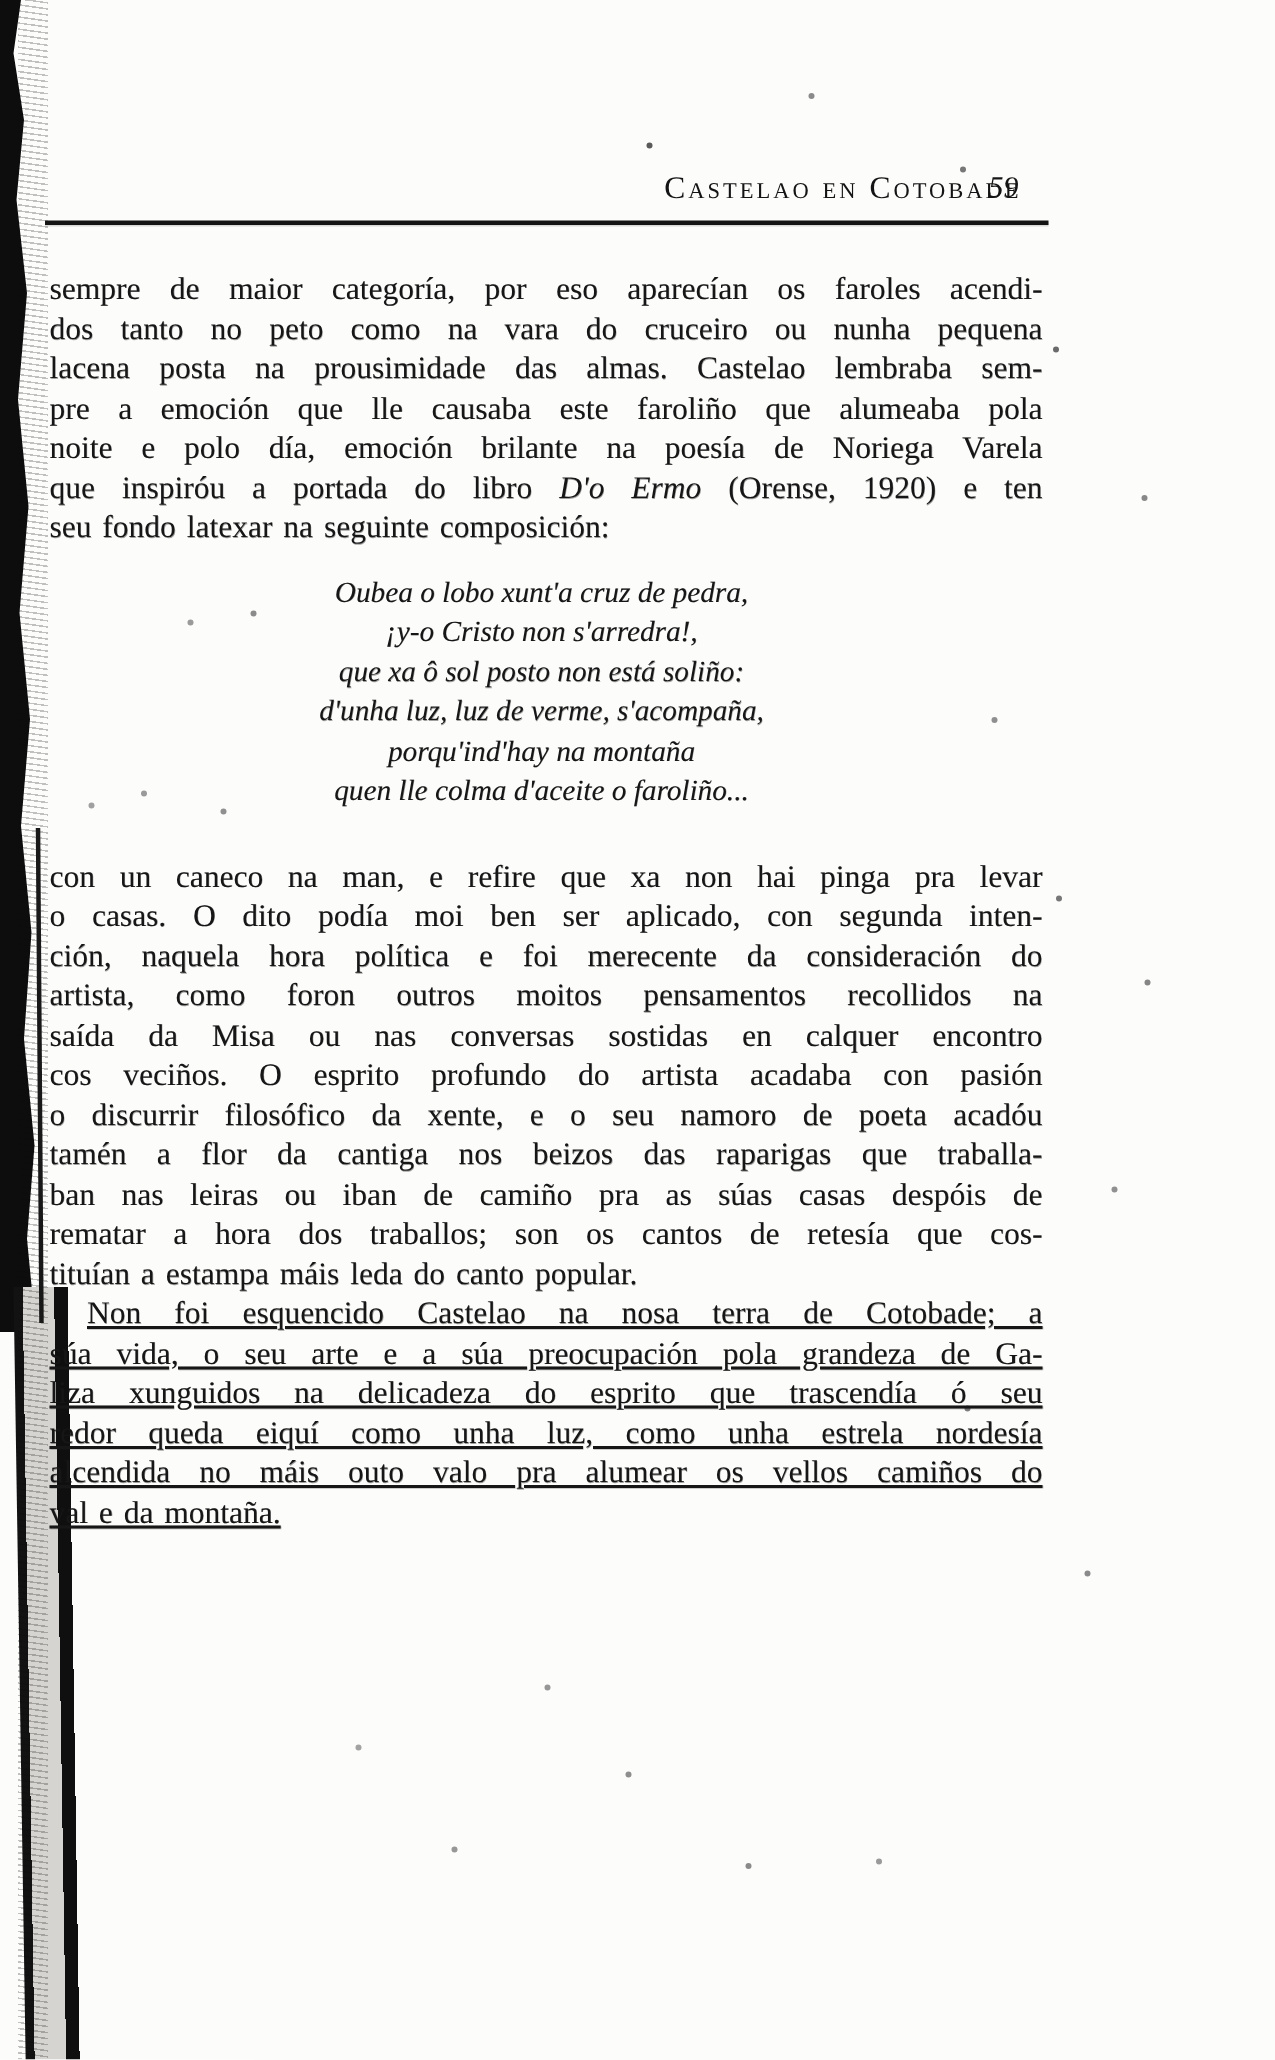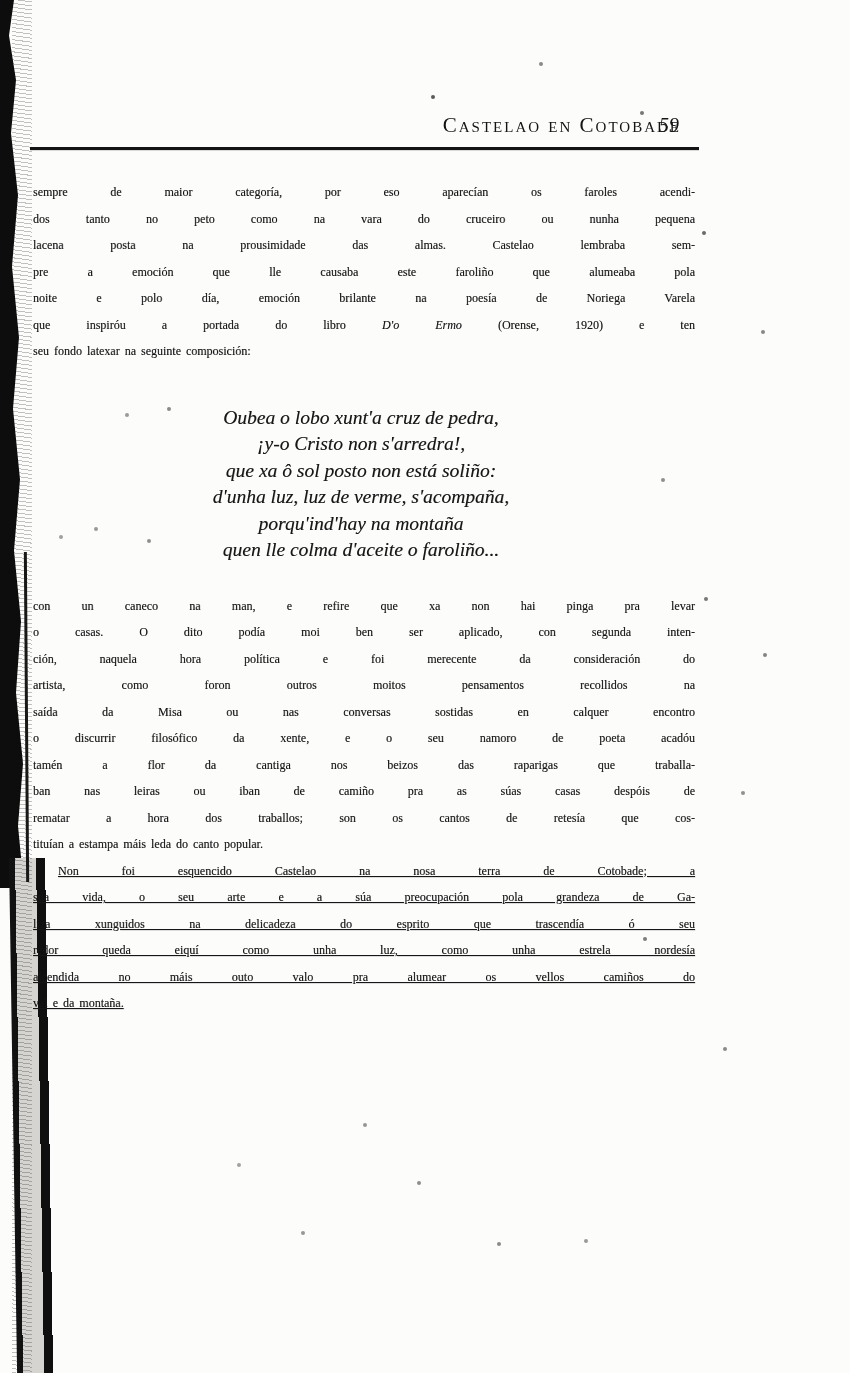--- a/index.html
+++ b/index.html
@@ -56,30 +56,30 @@
   .running-title{
     text-align:right;font-variant:small-caps;letter-spacing:2px;
     font-size:21px;line-height:27px;transform:translateX(-14px);
     color:#141414;
   }
   .page-number{
     position:absolute;right:16px;top:0;font-size:20px;line-height:27px;color:#141414;font-style:italic;
   }
   .rule{margin-top:8px;height:3px;background:#141414;width:101%;margin-left:-3px;
     box-shadow:0 1px 0 rgba(20,20,20,.15);}
-  .para{font-size:12px;line-height:26.5px;word-spacing:2px;
+  .para{font-size:21px;line-height:26.5px;word-spacing:2px;
     text-shadow:0.35px 0.35px 0 rgba(22,22,22,.4);}
   .p1{margin-top:29px;}
   .p2{margin-top:29px;}
   .p3{margin-top:0;text-decoration:underline;}
   .line{text-align:justify;text-align-last:justify;}
   .line.last{text-align:justify;text-align-last:left;}
   .line.indent{text-indent:25px;}
   .italic{font-style:italic;}
-  .poem{margin-top:40px;margin-left:48px;width:560px;font-size:19.5px;line-height:26.5px;
+  .poem{margin-top:18px;margin-left:48px;width:560px;font-size:19.5px;line-height:26.5px;
     text-shadow:0.35px 0.35px 0 rgba(22,22,22,.4);}
   .poem-line{text-align:center;font-style:italic;}
 </style>
 </head>
 <body>
 
 <div class="scan">
 
   <div class="binding-a"></div>
   <div class="binding-b"></div>
@@ -118,20 +118,21 @@
         </div>
     </div>
 
     <div class="para p2">
       <div>
           <div class="line">con un caneco na man, e refire que xa non hai pinga pra levar</div>
           <div class="line">o casas. O dito podía moi ben ser aplicado, con segunda inten-</div>
           <div class="line">ción, naquela hora política e foi merecente da consideración do</div>
           <div class="line">artista, como foron outros moitos pensamentos recollidos na</div>
           <div class="line">saída da Misa ou nas conversas sostidas en calquer encontro</div>
+          <div class="line">cos veciños. O esprito profundo do artista acadaba con pasión</div>
           <div class="line">o discurrir filosófico da xente, e o seu namoro de poeta acadóu</div>
           <div class="line">tamén a flor da cantiga nos beizos das raparigas que traballa-</div>
           <div class="line">ban nas leiras ou iban de camiño pra as súas casas despóis de</div>
           <div class="line">rematar a hora dos traballos; son os cantos de retesía que cos-</div>
           <div class="line last">tituían a estampa máis leda do canto popular.</div>
         </div>
     </div>
 
     <div class="para p3">
       <div>

